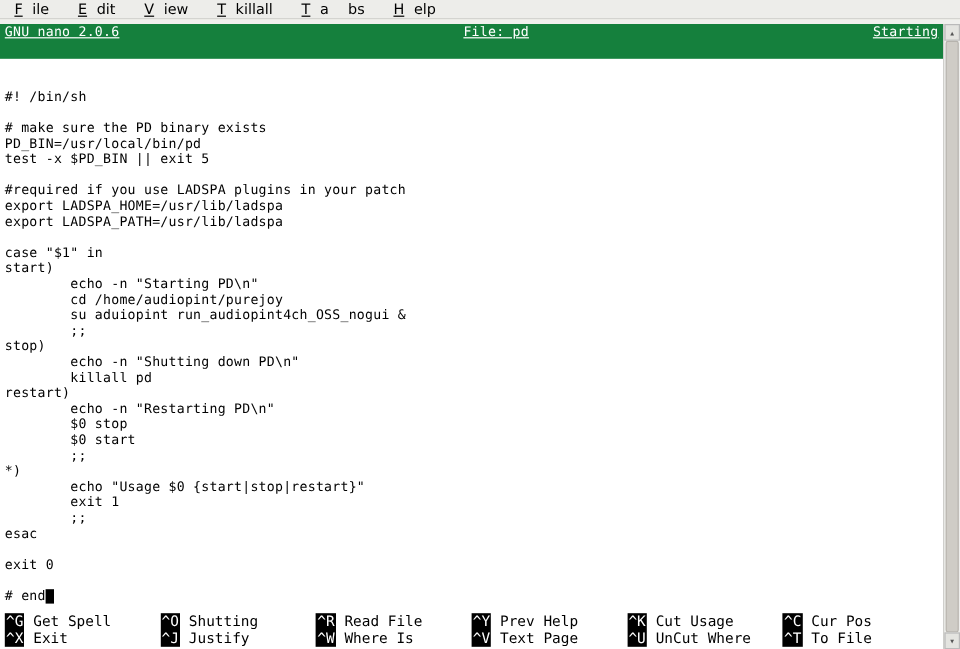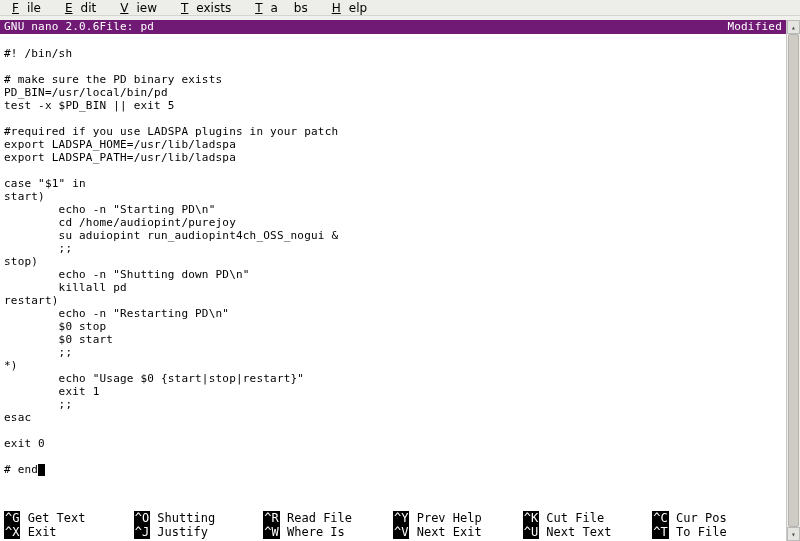--- a/index.html
+++ b/index.html
@@ -34,32 +34,33 @@
     right: 14px;
     bottom: 0;
     background: #ffffff;
     color: #000000;
     font-family: "DejaVu Sans Mono", "Liberation Mono", monospace;
     font-size: 11px;
     line-height: 13px;
     letter-spacing: 0.2px;
   }
   .titlebar {
-    background: #701a75;
+    background: #15803d;
     color: #ffffff;
     display: flex;
     padding: 0 4px;
-    height: 14px;
+    height: 29px;
     line-height: 13px;
+    text-decoration: underline;
   }
   .titlebar .left { flex: 0 0 auto; }
-  .titlebar .center { flex: 1; text-align: left; }
+  .titlebar .center { flex: 1; text-align: center; }
   .titlebar .right { flex: 0 0 auto; }
   .editor {
-    padding: 0 4px;
+    padding: 12px 4px;
     white-space: pre;
   }
   .editor .cursor {
     display: inline-block;
     background: #000;
     color: #fff;
     width: 7px;
     height: 12px;
     vertical-align: text-bottom;
   }
@@ -124,49 +125,49 @@
   }
   .scroll-bottom { position:absolute; bottom:0; left:0; right:0; }
 </style>
 </head>
 <body>
 
 <div class="menubar">
   <span><u>F</u><span>ile</span></span>
   <span><u>E</u><span>dit</span></span>
   <span><u>V</u><span>iew</span></span>
-  <span><u>T</u><span>exists</span></span>
+  <span><u>T</u><span>killall</span></span>
   <span><u>T</u><span>a</span><span>bs</span></span>
   <span><u>H</u><span>elp</span></span>
 </div>
 
 <div class="terminal">
   <div class="titlebar">
     <span class="left">  GNU nano 2.0.6</span>
     <span class="center">File: pd</span>
-    <span class="right">Modified  </span>
+    <span class="right">Starting  </span>
   </div>
   <div class="editor" id="editor"><div>&nbsp;</div><div>#! /bin/sh</div><div>&nbsp;</div><div># make sure the PD binary exists</div><div>PD_BIN=/usr/local/bin/pd</div><div>test -x $PD_BIN || exit 5</div><div>&nbsp;</div><div>#required if you use LADSPA plugins in your patch</div><div>export LADSPA_HOME=/usr/lib/ladspa</div><div>export LADSPA_PATH=/usr/lib/ladspa</div><div>&nbsp;</div><div>case "$1" in</div><div>start)</div><div>        echo -n "Starting PD\n"</div><div>        cd /home/audiopint/purejoy</div><div>        su aduiopint run_audiopint4ch_OSS_nogui &amp;</div><div>        ;;</div><div>stop)</div><div>        echo -n "Shutting down PD\n"</div><div>        killall pd</div><div>restart)</div><div>        echo -n "Restarting PD\n"</div><div>        $0 stop</div><div>        $0 start</div><div>        ;;</div><div>*)</div><div>        echo "Usage $0 {start|stop|restart}"</div><div>        exit 1</div><div>        ;;</div><div>esac</div><div>&nbsp;</div><div>exit 0</div><div>&nbsp;</div><div># end<span class="cursor"> </span></div></div>
 </div>
 
 <div class="shortcuts">
   <div class="shortcut-row" id="sc-row1">
-      <div class="shortcut"><span class="key">^G</span><span> Get Text</span></div>
+      <div class="shortcut"><span class="key">^G</span><span> Get Spell</span></div>
       <div class="shortcut"><span class="key">^O</span><span> Shutting</span></div>
       <div class="shortcut"><span class="key">^R</span><span> Read File</span></div>
       <div class="shortcut"><span class="key">^Y</span><span> Prev Help</span></div>
-      <div class="shortcut"><span class="key">^K</span><span> Cut File</span></div>
+      <div class="shortcut"><span class="key">^K</span><span> Cut Usage</span></div>
       <div class="shortcut"><span class="key">^C</span><span> Cur Pos</span></div>
     </div>
   <div class="shortcut-row" id="sc-row2">
       <div class="shortcut"><span class="key">^X</span><span> Exit</span></div>
       <div class="shortcut"><span class="key">^J</span><span> Justify</span></div>
       <div class="shortcut"><span class="key">^W</span><span> Where Is</span></div>
-      <div class="shortcut"><span class="key">^V</span><span> Next Exit</span></div>
-      <div class="shortcut"><span class="key">^U</span><span> Next Text</span></div>
+      <div class="shortcut"><span class="key">^V</span><span> Text Page</span></div>
+      <div class="shortcut"><span class="key">^U</span><span> UnCut Where</span></div>
       <div class="shortcut"><span class="key">^T</span><span> To File</span></div>
     </div>
 </div>
 
 <div class="scrollbar">
   <div class="scroll-btn">▴</div>
   <div class="scroll-track">
     <div class="scroll-thumb"></div>
   </div>
   <div class="scroll-btn scroll-bottom">▾</div>

